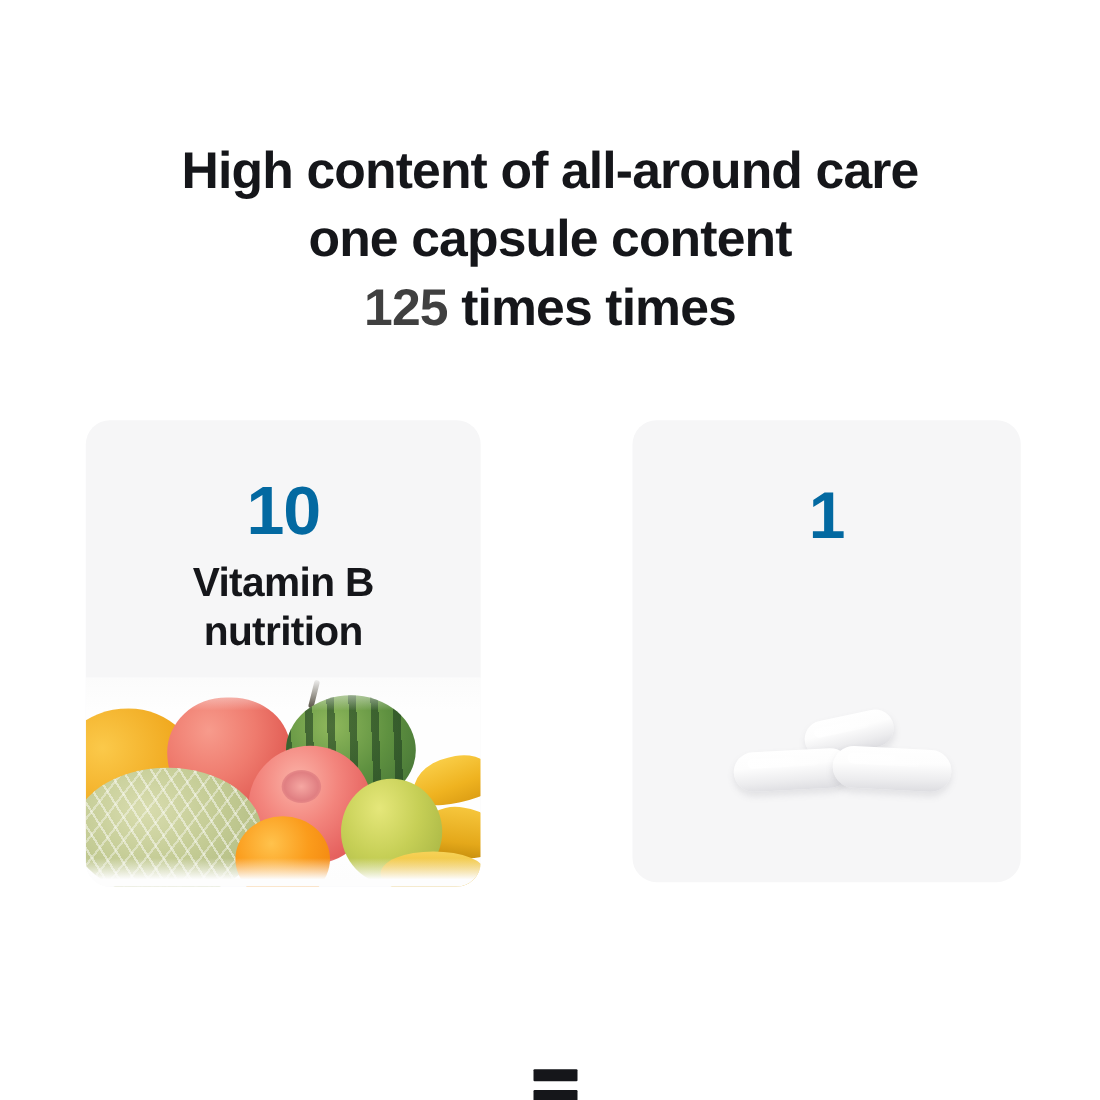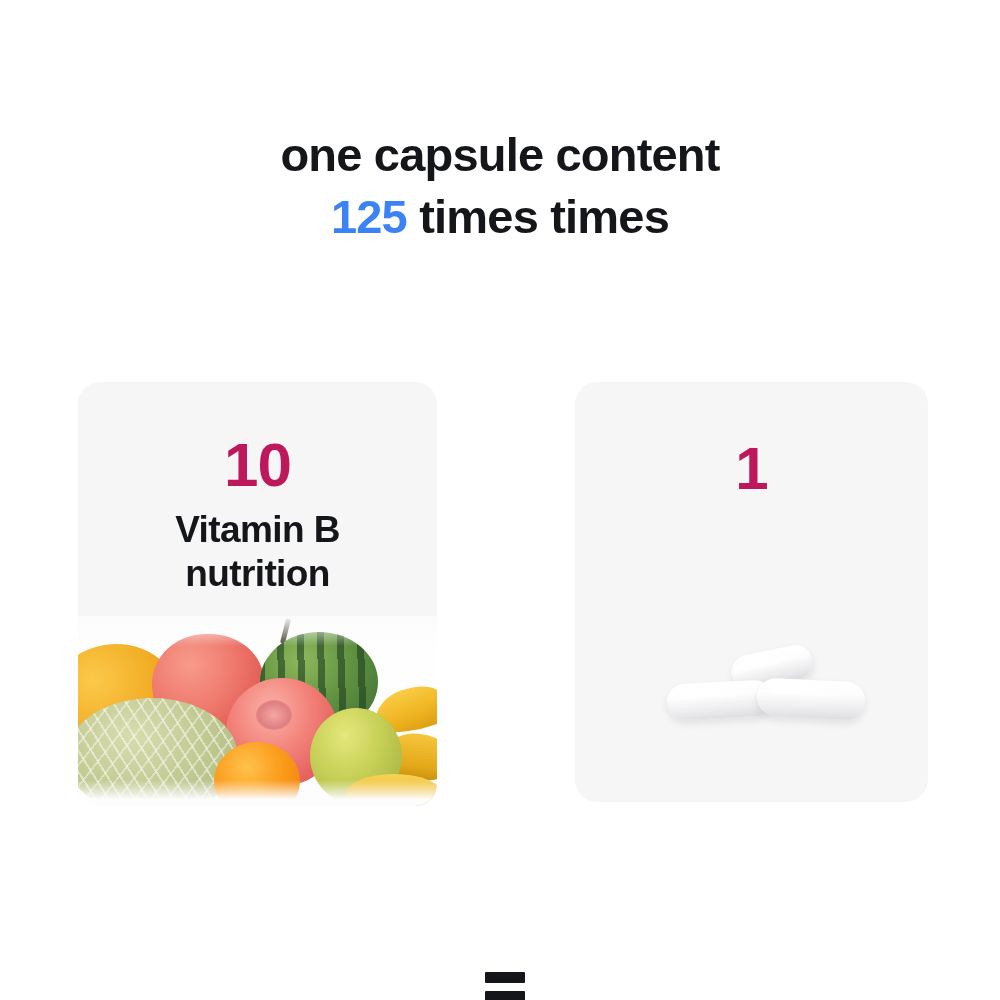--- a/index.html
+++ b/index.html
@@ -26,21 +26,21 @@
     left: 0;
     width: 1000px;
     text-align: center;
     color: #15161a;
     font-weight: 700;
     font-size: 47px;
     line-height: 62px;
     letter-spacing: -0.8px;
   }
   .headline .line { display: block; white-space: nowrap; }
-  .headline .accent { color: #3b82f6; }
+  .headline .accent { color: #404040; }
 
   
   .compare-row {
     position: absolute;
     top: 382px;
     left: 0;
     width: 1000px;
     height: 424px;
   }
 
@@ -55,21 +55,21 @@
   }
   .card--left  { left: 78px; }
   .card--right { left: 575px; width: 353px; height: 420px; }
 
   .card-number {
     position: absolute;
     top: 52px;
     left: 0;
     width: 100%;
     text-align: center;
-    color: #be185d;
+    color: #0369a1;
     font-weight: 700;
     font-size: 62px;
     line-height: 62px;
     letter-spacing: -1px;
   }
   .card--right .card-number { top: 56px; font-size: 60px; }
 
   .card-label {
     position: absolute;
     top: 126px;
@@ -235,20 +235,21 @@
   }
   .equals .bar--top    { top: 0; }
   .equals .bar--bottom { top: 19px; }
 </style>
 </head>
 <body>
 
 <div class="page">
 
   <div class="headline">
+    <span class="line">High content of all-around care</span>
     <span class="line">one capsule content</span>
     <span class="line"><span class="accent">125</span><span> times times</span></span>
   </div>
 
   <div class="compare-row">
 
     <div class="card card--left">
       <div class="card-number">10</div>
       <div class="card-label">
         <span>Vitamin B</span><br>

